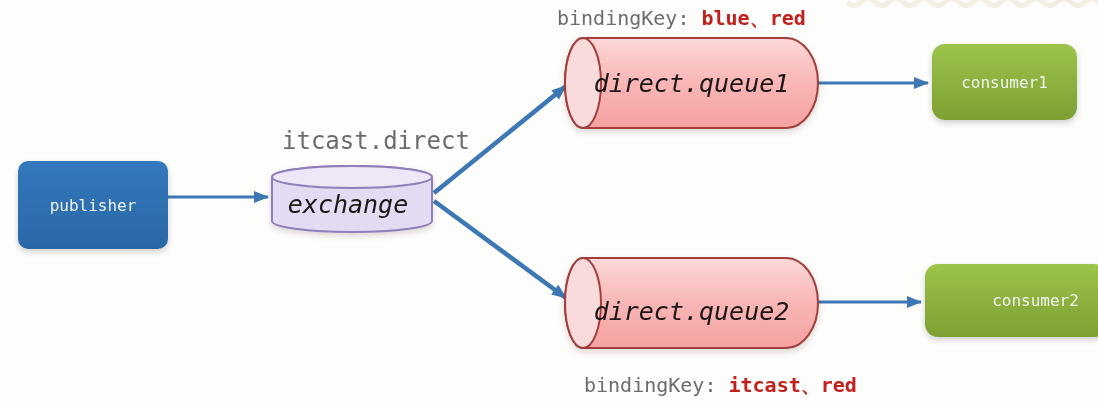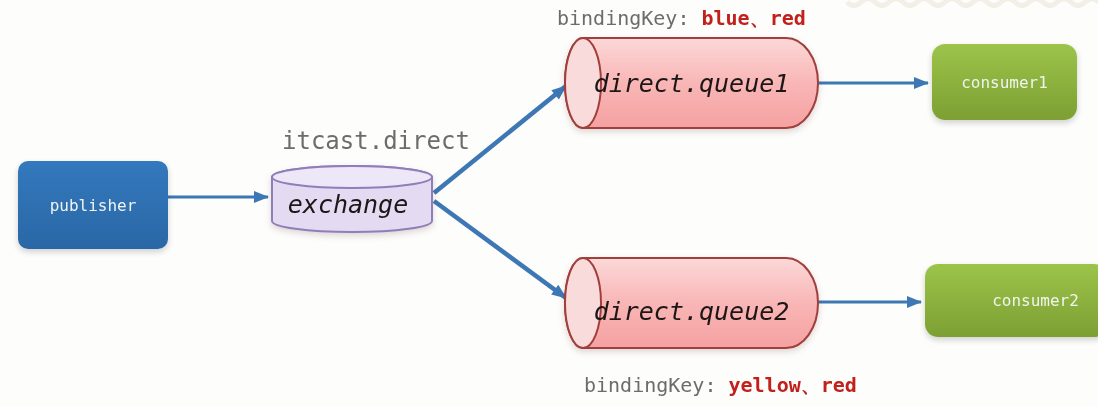--- a/index.html
+++ b/index.html
@@ -122,16 +122,16 @@
 
   <div class="lbl cyl-label queue1-label">direct.queue1</div>
 
   <div class="lbl cyl-label queue2-label">direct.queue2</div>
 
   <div class="lbl binding binding-top">
     <span class="prefix">bindingKey: </span><span class="keys">blue、red</span>
   </div>
 
   <div class="lbl binding binding-bottom">
-    <span class="prefix">bindingKey: </span><span class="keys">yellow、red</span>
+    <span class="prefix">bindingKey: </span><span class="keys">itcast、red</span>
   </div>
 
 </div>
 
 </body></html>

